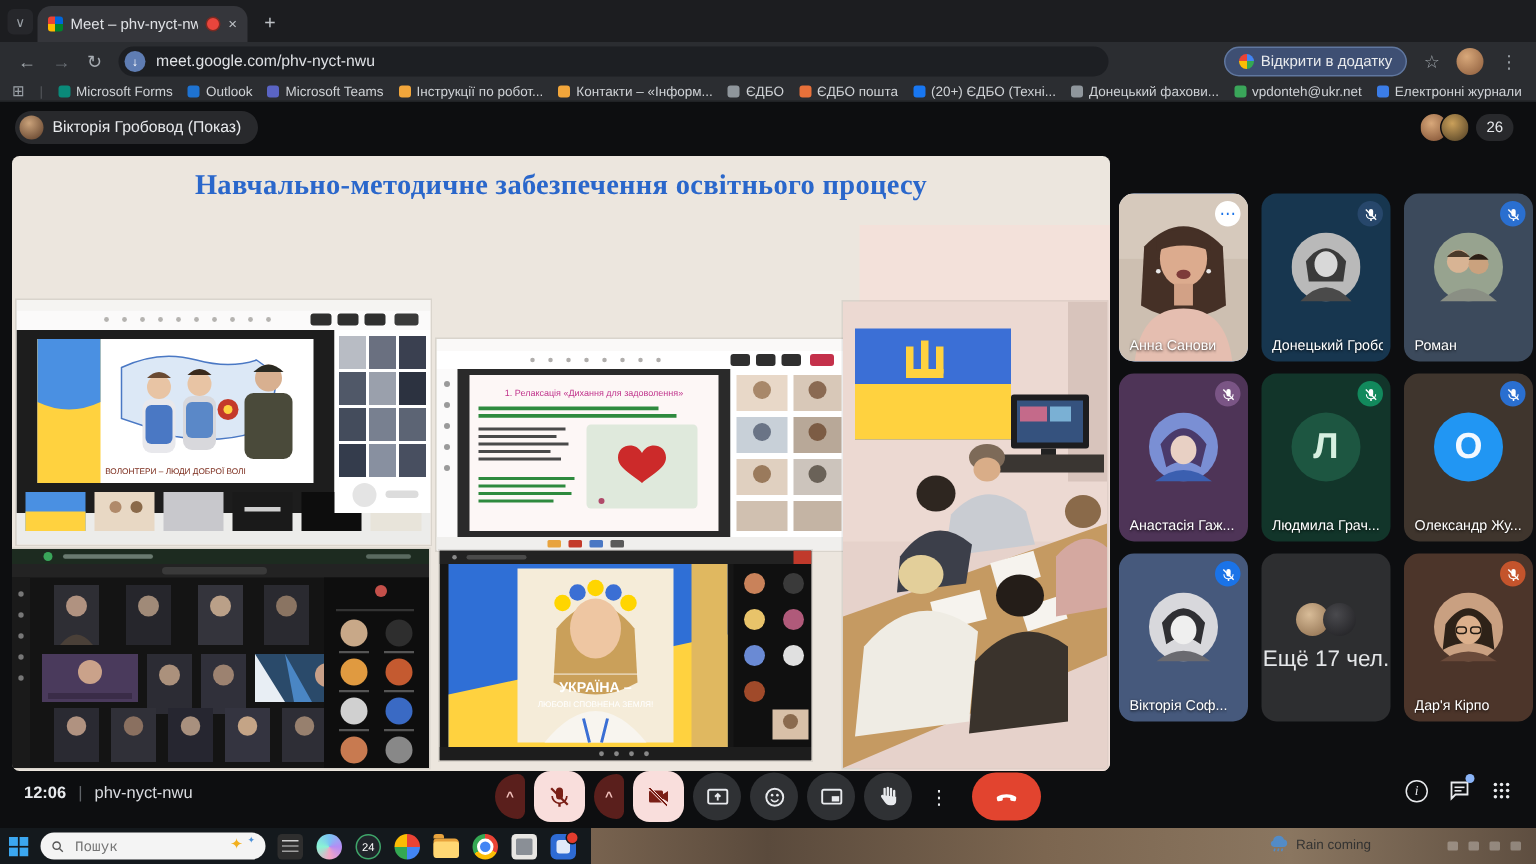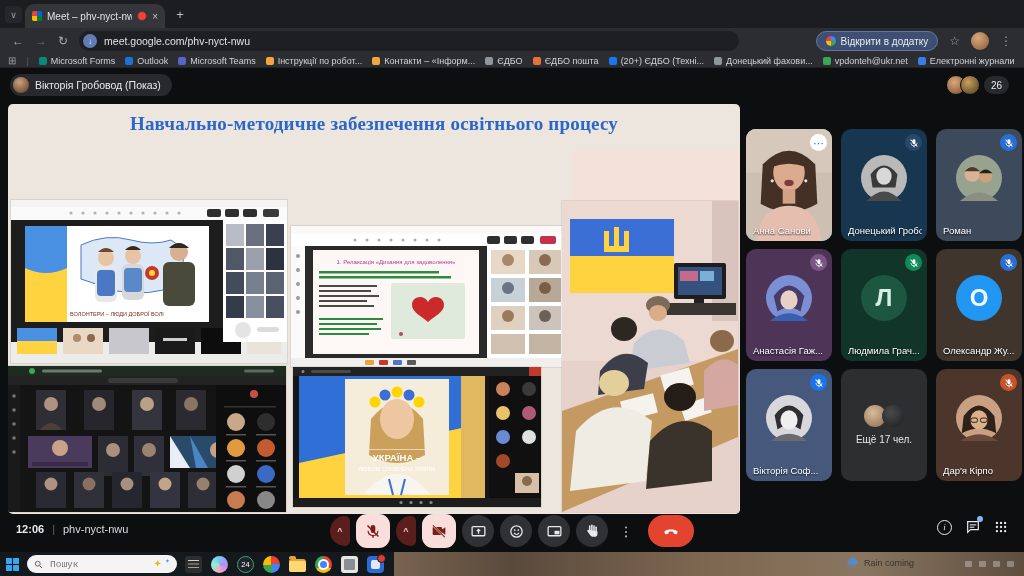--- a/index.html
+++ b/index.html
@@ -90,21 +90,21 @@
   .avatar{position:absolute;left:50%;top:44%;transform:translate(-50%,-50%);}
   .initial{width:46px;height:46px;border-radius:50%;display:grid;place-items:center;
     font-size:24px;font-weight:bold;}
   .i-green{color:#d6efe0;}
   .i-blue{color:#f2f8ff;}
   .tile-more{display:flex;flex-direction:column;align-items:center;justify-content:center;gap:7px;}
   .pair{display:flex;}
   .pa{width:22px;height:22px;border-radius:50%;}
   .pa1{background:radial-gradient(circle at 40% 35%,#d8bc98,#8a6a4a);}
   .pa2{background:radial-gradient(circle at 40% 35%,#4a4a4e,#1d1d20);margin-left:-4px;}
-  .more-label{font-size:10px;color:#e4e6e8;text-align:center;}
+  .more-label{font-size:15px;color:#e4e6e8;text-align:center;}
 
   
   .meta{left:16px;top:523px;display:flex;gap:8px;align-items:center;font-size:11px;color:#e8eaed;font-weight:bold;}
   .meta .sep{color:#5f6368;font-weight:normal;}
   .meta .code{font-weight:normal;color:#dadce0;}
   .controls{left:50%;top:514px;transform:translateX(-50%);display:flex;align-items:center;gap:6px;}
   .chev{width:20px;height:30px;background:#5a1f1c;border-radius:15px 5px 5px 15px;display:grid;
     place-items:center;color:#f3c2bd;font-size:9px;font-weight:bold;}
   .pinkbtn{width:34px;height:34px;background:#f9dedc;border-radius:11px;display:grid;place-items:center;}
   .pinkbtn svg{width:16px;height:16px;}

